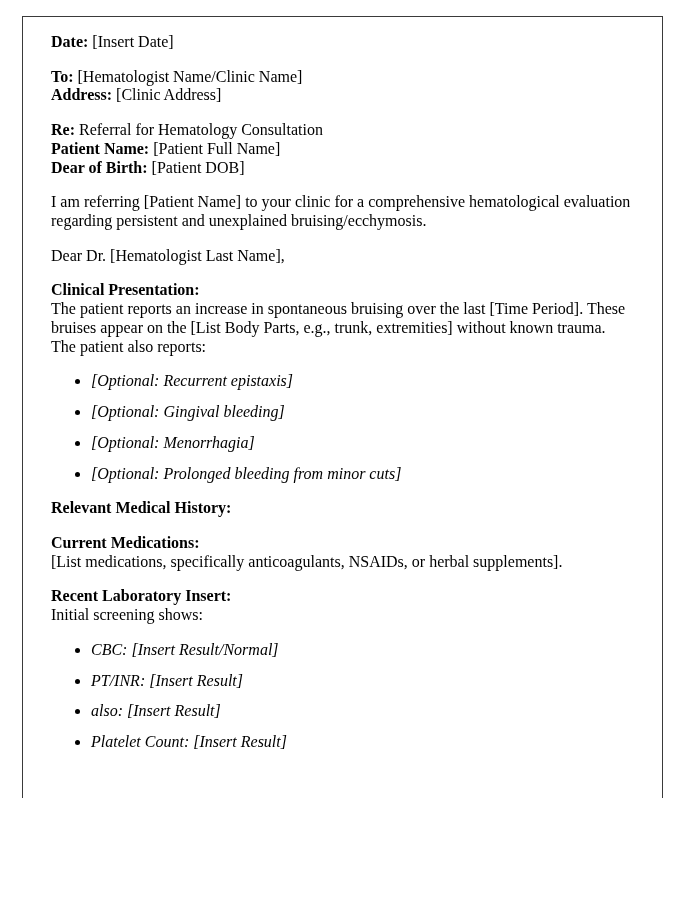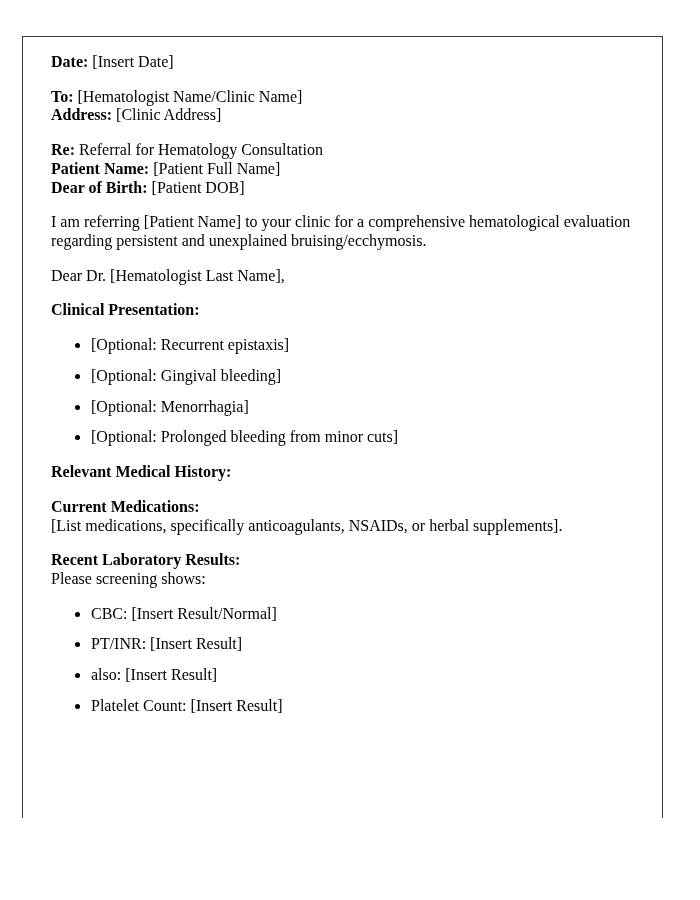--- a/index.html
+++ b/index.html
@@ -7,21 +7,21 @@
     padding: 0;
     background: #ffffff;
     width: 700px;
     height: 900px;
     overflow: hidden;
   }
   .letter-page {
     box-sizing: border-box;
     position: absolute;
     left: 22px;
-    top: 36px;
+    top: 16px;
     width: 641px;
     height: 782px;
     border: 1px solid #3a3a3a;
     border-bottom: none;
     padding: 13px 28px 0 28px;
     background: #ffffff;
     font-family: "Liberation Serif", "DejaVu Serif", serif;
     font-size: 16px;
     line-height: 1.17;
     color: #000000;
@@ -32,54 +32,55 @@
   }
   .letter-page p:first-child {
     margin-top: 3px;
   }
   .letter-page ul {
     margin: 16px 0;
     padding-left: 40px;
   }
   .letter-page li {
     margin: 12px 0 2px 0;
+    font-style: italic;
   }
   b, strong {
     font-weight: bold;
   }
 </style>
 </head>
 <body>
 
 <div class="letter-page">
 
   <p><strong>Date:</strong><span> [Insert Date]</span></p>
 
   <p><strong>To:</strong><span> [Hematologist Name/Clinic Name]</span><br><strong>Address:</strong><span> [Clinic Address]</span></p>
 
   <p><strong>Re:</strong><span> Referral for Hematology Consultation</span><br><strong>Patient Name:</strong><span> [Patient Full Name]</span><br><strong>Dear of Birth:</strong><span> [Patient DOB]</span></p>
 
   <p>I am referring [Patient Name] to your clinic for a comprehensive hematological evaluation regarding persistent and unexplained bruising/ecchymosis.</p>
 
   <p>Dear Dr. [Hematologist Last Name],</p>
 
-  <p><strong>Clinical Presentation:</strong><br></p>
+  <p><strong>Clinical Presentation:</strong><br><span>The patient reports an increase in spontaneous bruising over the last [Time Period]. These bruises appear on the [List Body Parts, e.g., trunk, extremities] without known trauma. The patient also reports:</span></p>
 
   <ul>
       <li>[Optional: Recurrent epistaxis]</li>
       <li>[Optional: Gingival bleeding]</li>
       <li>[Optional: Menorrhagia]</li>
       <li>[Optional: Prolonged bleeding from minor cuts]</li>
     </ul>
 
   <p><strong>Relevant Medical History:</strong><br></p>
 
   <p><strong>Current Medications:</strong><br><span>[List medications, specifically anticoagulants, NSAIDs, or herbal supplements].</span></p>
 
-  <p><strong>Recent Laboratory Results:</strong><br><span>Please screening shows:</span></p>
+  <p><strong>Recent Laboratory Insert:</strong><br><span>Initial screening shows:</span></p>
 
   <ul>
       <li>CBC: [Insert Result/Normal]</li>
       <li>PT/INR: [Insert Result]</li>
       <li>also: [Insert Result]</li>
       <li>Platelet Count: [Insert Result]</li>
     </ul>
 
 
 </div>

